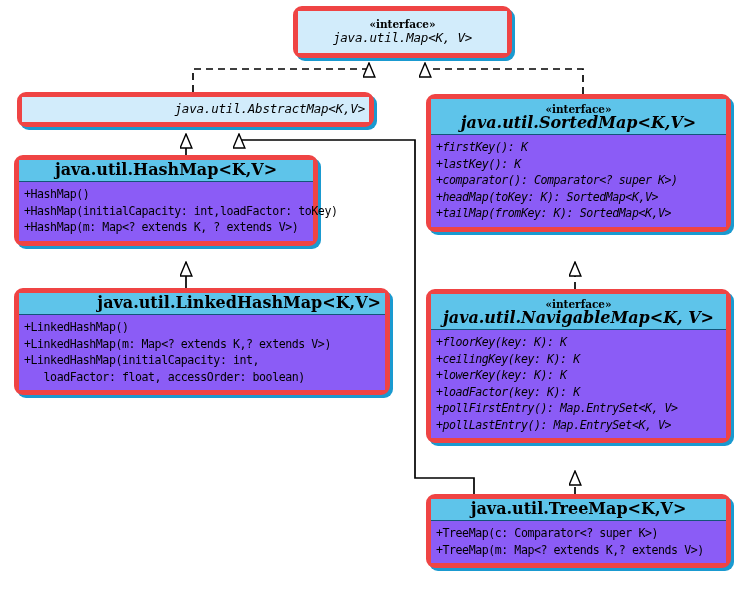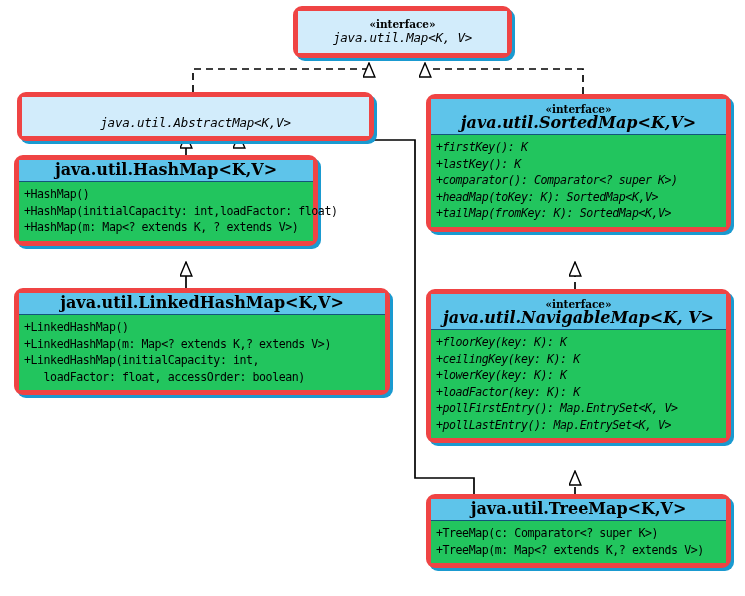--- a/index.html
+++ b/index.html
@@ -70,21 +70,21 @@
   }
   .qname.mono-ital {
     font-family: "DejaVu Sans Mono", monospace;
     font-weight: normal;
     font-style: italic;
     font-size: 12.5px;
     letter-spacing: -0.2px;
   }
   .uml-body {
     box-sizing: border-box;
-    background: #22c55e;
+    background: #8b5cf6;
     padding: 4px 0 5px 0;
   }
   .member {
     font-family: "DejaVu Sans Mono", monospace;
     font-size: 11.6px;
     line-height: 16.5px;
     color: #000000;
     padding: 0 3px 0 5px;
     white-space: pre;
     letter-spacing: -0.45px;
@@ -138,39 +138,39 @@
   </svg>
 
   <div class="uml iface-plain" style="left:293px; top:6px; width:219px;">
     <div class="uml-head tinted" style="padding:6px 4px 8px 4px;">
       <span class="stereo">«interface»</span>
       <span class="qname mono-ital">java.util.Map&lt;K, V&gt;</span>
     </div>
   </div>
 
   <div class="uml iface-plain" style="left:17px; top:92px; width:357px;">
-    <div class="uml-head tinted" style="padding:19px 4px 6px 4px;">
+    <div class="uml-head tinted" style="padding:5px 4px 6px 4px;text-align:right;">
       <span class="qname mono-ital">java.util.AbstractMap&lt;K,V&gt;</span>
     </div>
   </div>
 
   <div class="uml" style="left:14px; top:155px; width:304px;">
     <div class="uml-head solid">
       <span class="qname" style="font-style:normal;">java.util.HashMap&lt;K,V&gt;</span>
     </div>
     <div class="uml-body">
       <div class="member">+HashMap()</div>
-      <div class="member">+HashMap(initialCapacity: int,loadFactor: float)</div>
+      <div class="member">+HashMap(initialCapacity: int,loadFactor: toKey)</div>
       <div class="member">+HashMap(m: Map&lt;? extends K, ? extends V&gt;)</div>
     </div>
   </div>
 
   <div class="uml" style="left:14px; top:288px; width:376px;">
     <div class="uml-head solid">
-      <span class="qname" style="font-style:normal;">java.util.LinkedHashMap&lt;K,V&gt;</span>
+      <span class="qname" style="font-style:normal;text-align:right;">java.util.LinkedHashMap&lt;K,V&gt;</span>
     </div>
     <div class="uml-body">
       <div class="member">+LinkedHashMap()</div>
       <div class="member">+LinkedHashMap(m: Map&lt;? extends K,? extends V&gt;)</div>
       <div class="member wrap">+LinkedHashMap(initialCapacity: int,
    loadFactor: float, accessOrder: boolean)</div>
     </div>
   </div>
 
   <div class="uml" style="left:426px; top:94px; width:305px;">

